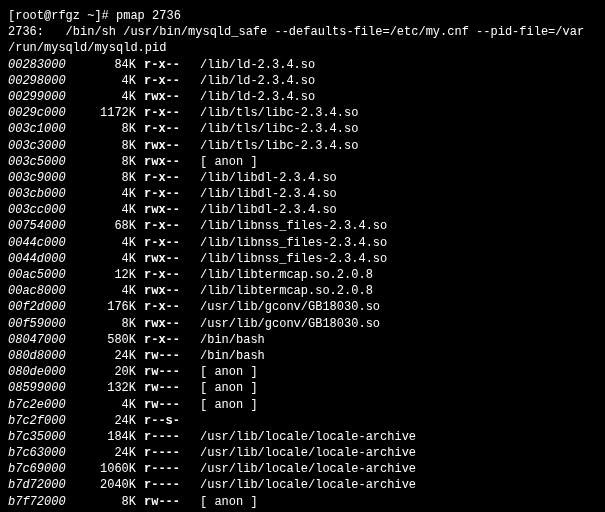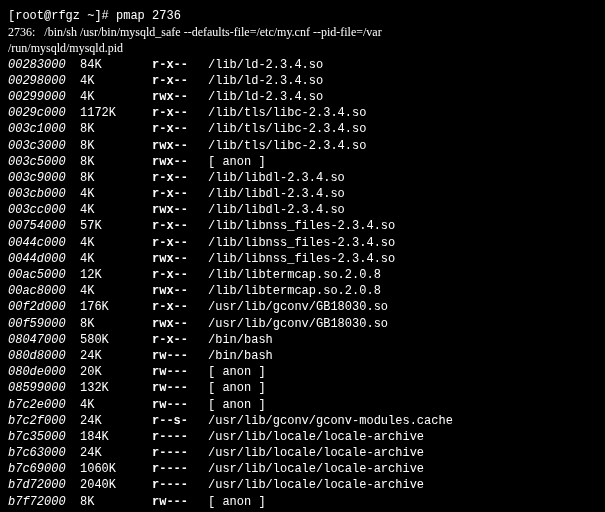--- a/index.html
+++ b/index.html
@@ -11,35 +11,34 @@
       font-size: 12px;
       line-height: 1.35;
       width: 589px;
       overflow: hidden;
     }
     .prompt-line {
       white-space: pre;
     }
     .cmd-output {
       white-space: pre;
-      font-family: Liberation Serif, serif;
     }
     .row {
       display: flex;
     }
     .addr {
       display: inline-block;
       width: 72px;
       font-style: italic;
     }
     .size {
       display: inline-block;
       width: 56px;
-      text-align: left;
-      padding-right: 16px;
+      text-align: right;
+      padding-right: 8px;
     }
     .perm {
       display: inline-block;
       width: 56px;
       font-weight: bold;
     }
     .path {
       display: inline-block;
       font-family: Liberation Mono, monospace;
     }
@@ -106,21 +105,21 @@
       <span class="path">/lib/libdl-2.3.4.so</span>
     </div>
     <div class="row">
       <span class="addr">003cc000</span>
       <span class="size">4K</span>
       <span class="perm">rwx--</span>
       <span class="path">/lib/libdl-2.3.4.so</span>
     </div>
     <div class="row">
       <span class="addr">00754000</span>
-      <span class="size">57K</span>
+      <span class="size">68K</span>
       <span class="perm">r-x--</span>
       <span class="path">/lib/libnss_files-2.3.4.so</span>
     </div>
     <div class="row">
       <span class="addr">0044c000</span>
       <span class="size">4K</span>
       <span class="perm">r-x--</span>
       <span class="path">/lib/libnss_files-2.3.4.so</span>
     </div>
     <div class="row">
@@ -180,21 +179,20 @@
     <div class="row">
       <span class="addr">b7c2e000</span>
       <span class="size">4K</span>
       <span class="perm">rw---</span>
       <span class="path">  [ anon ]</span>
     </div>
     <div class="row">
       <span class="addr">b7c2f000</span>
       <span class="size">24K</span>
       <span class="perm">r--s-</span>
-      <span class="path">/usr/lib/gconv/gconv-modules.cache</span>
     </div>
     <div class="row">
       <span class="addr">b7c35000</span>
       <span class="size">184K</span>
       <span class="perm">r----</span>
       <span class="path">/usr/lib/locale/locale-archive</span>
     </div>
     <div class="row">
       <span class="addr">b7c63000</span>
       <span class="size">24K</span>

